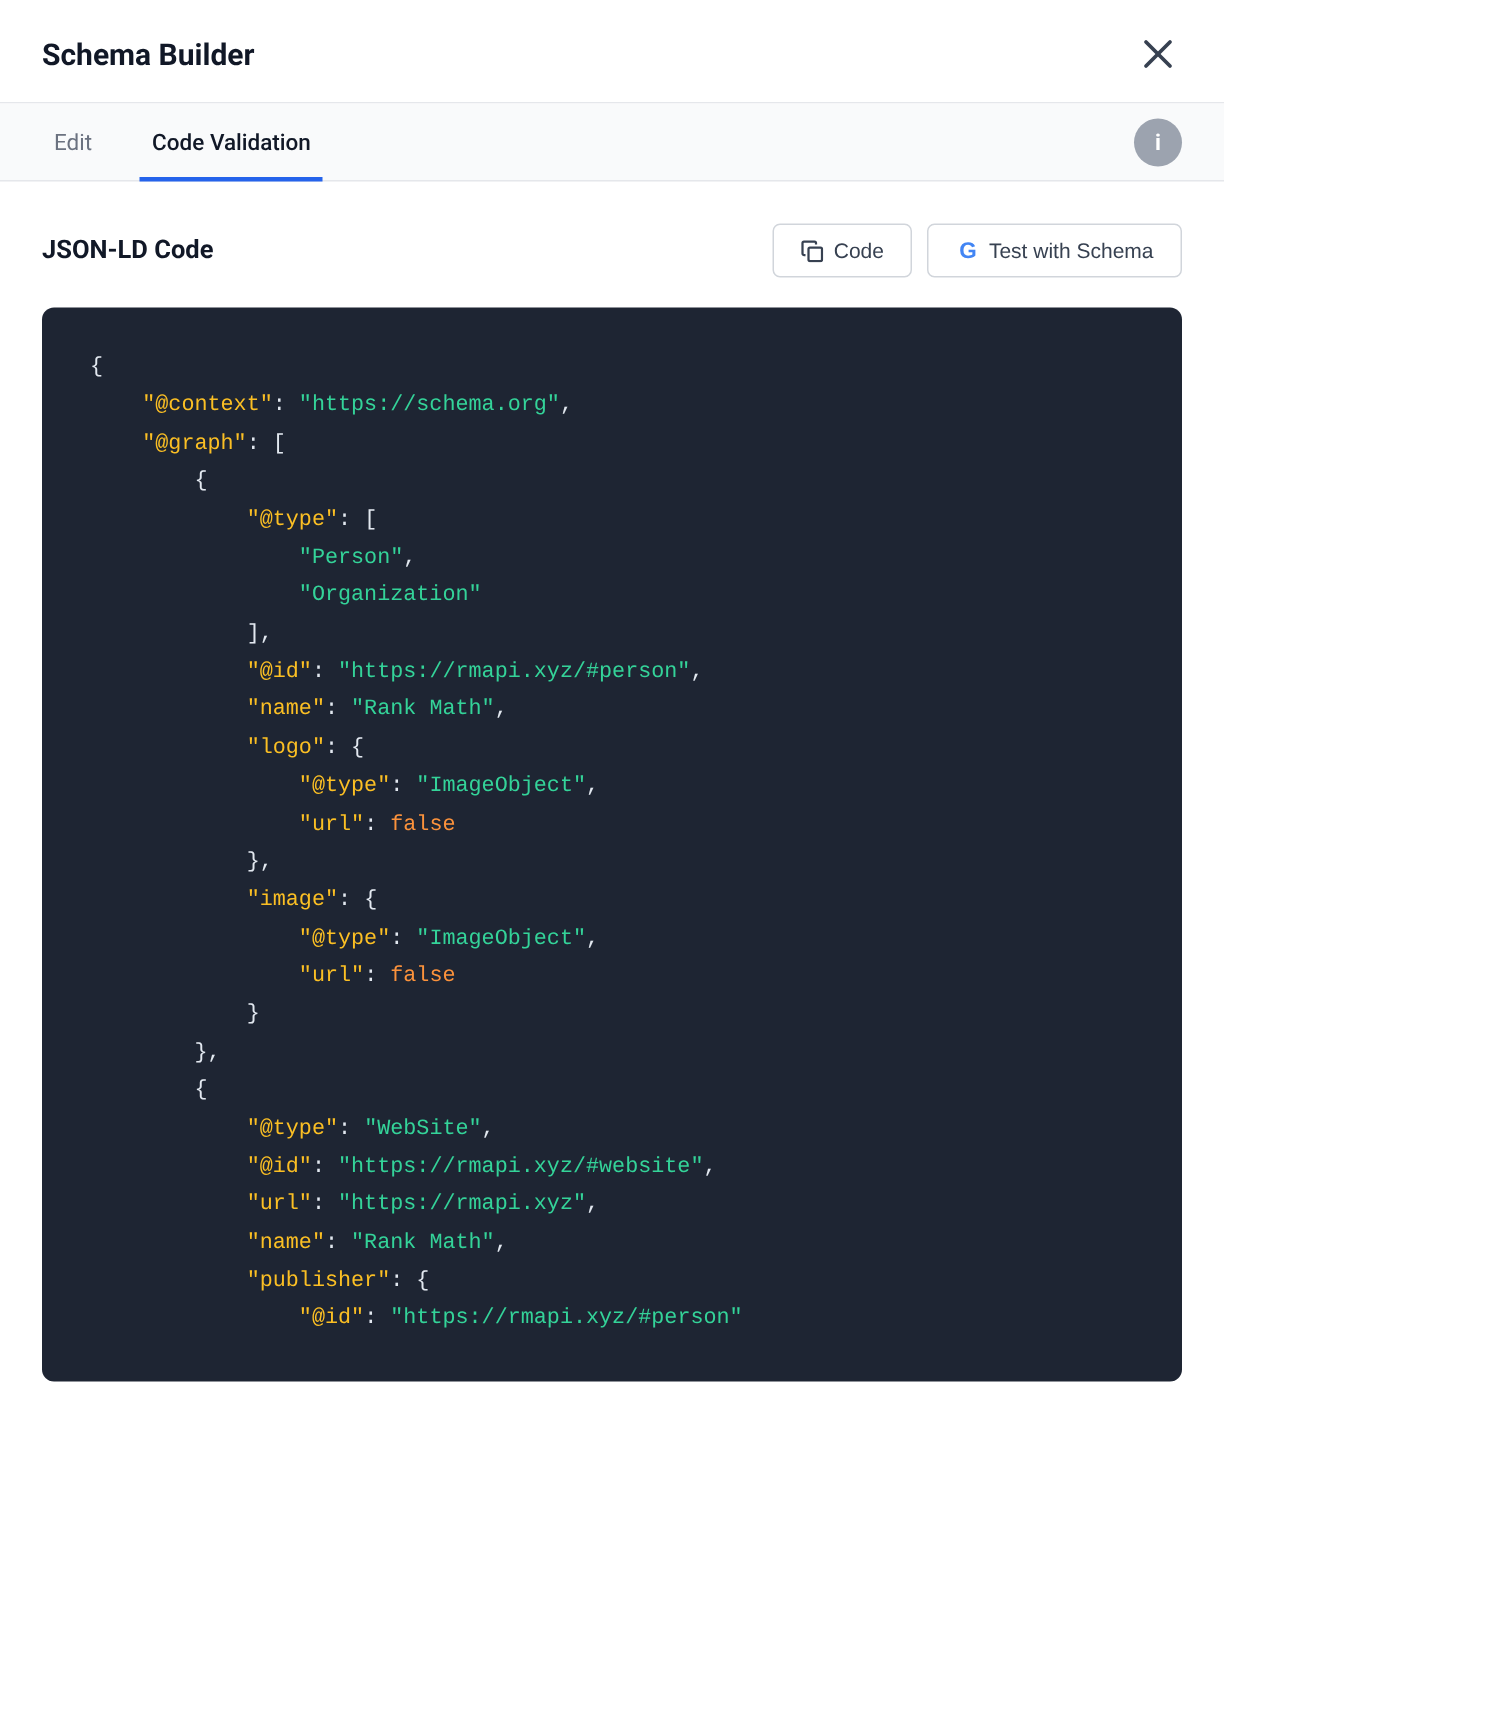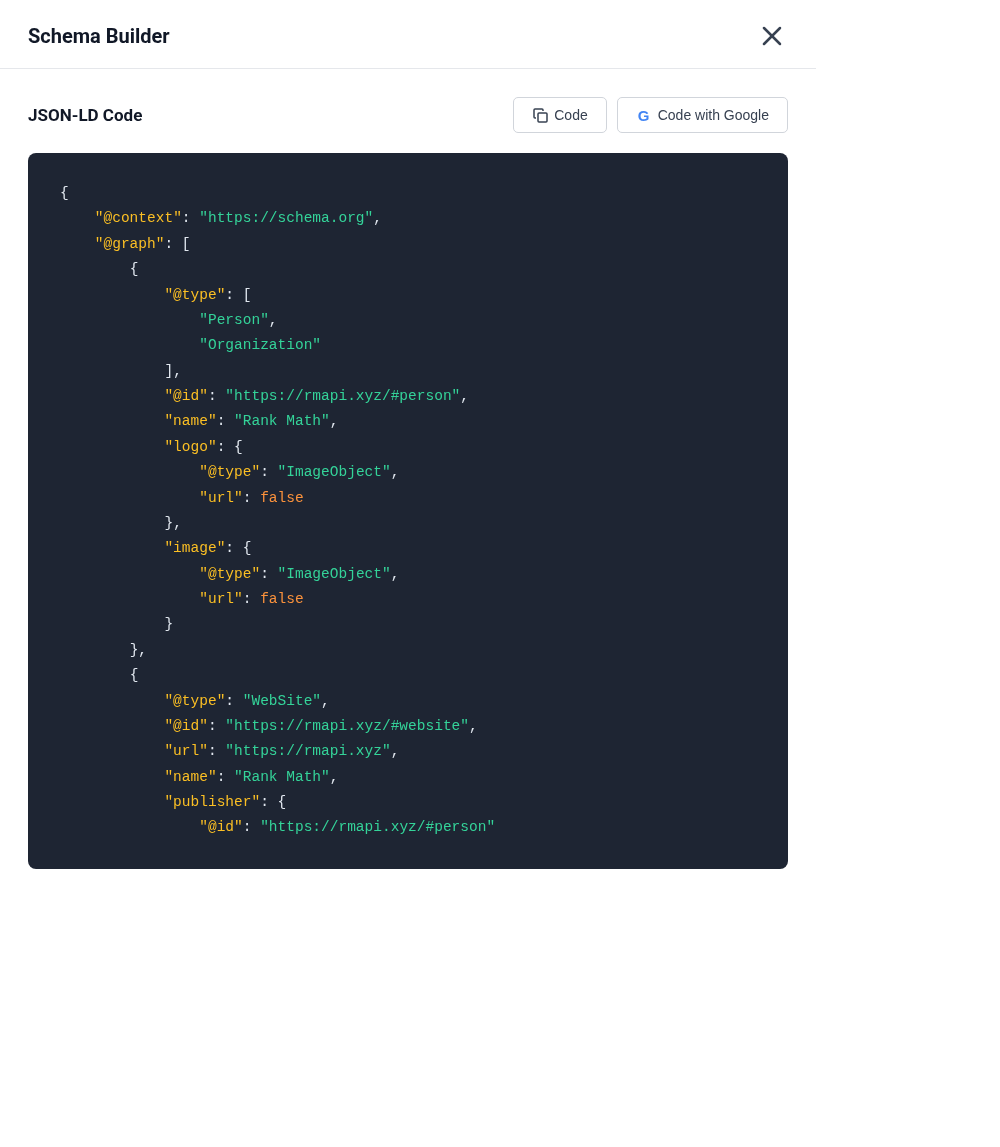--- a/index.html
+++ b/index.html
@@ -180,38 +180,43 @@
   <div class="modal-header">
     <span class="modal-title">Schema Builder</span>
     <button class="close-button">
       <svg class="close-icon-svg" viewBox="0 0 24 24" fill="none" stroke="#374151" stroke-width="2.5" stroke-linecap="round">
         <line x1="4" y1="4" x2="20" y2="20"></line>
         <line x1="20" y1="4" x2="4" y2="20"></line>
       </svg>
     </button>
   </div>
 
+  <div class="tabs-bar">
+    <div class="tab">Edit</div>
+    <div class="tab active">Code Validation</div>
+    <div class="tab-info-icon">i</div>
+  </div>
 
   <div class="content-area">
 
     <div class="section-header">
       <span class="section-title">JSON-LD Code</span>
       <div class="button-group">
         <button class="btn">
           <span class="btn-icon">
             <svg width="15" height="15" viewBox="0 0 15 15" fill="none" stroke="#374151" stroke-width="1.5">
               <rect x="5" y="5" width="9" height="9" rx="1"></rect>
               <path d="M3 10H2a1 1 0 01-1-1V2a1 1 0 011-1h7a1 1 0 011 1v1"></path>
             </svg>
           </span>
           <span>Code</span>
         </button>
         <button class="btn">
           <span class="btn-icon google-g">G</span>
-          <span>Code with Google</span>
+          <span>Test with Schema</span>
         </button>
       </div>
     </div>
 
     <div class="code-block">
       <span class="code-line"><span class="c-brace">{</span></span>
       <span class="code-line">    <span class="c-key">"@context"</span><span class="c-colon">: </span><span class="c-string">"https://schema.org"</span><span class="c-comma">,</span></span>
       <span class="code-line">    <span class="c-key">"@graph"</span><span class="c-colon">: </span><span class="c-bracket">[</span></span>
       <span class="code-line">        <span class="c-brace">{</span></span>
       <span class="code-line">            <span class="c-key">"@type"</span><span class="c-colon">: </span><span class="c-bracket">[</span></span>

